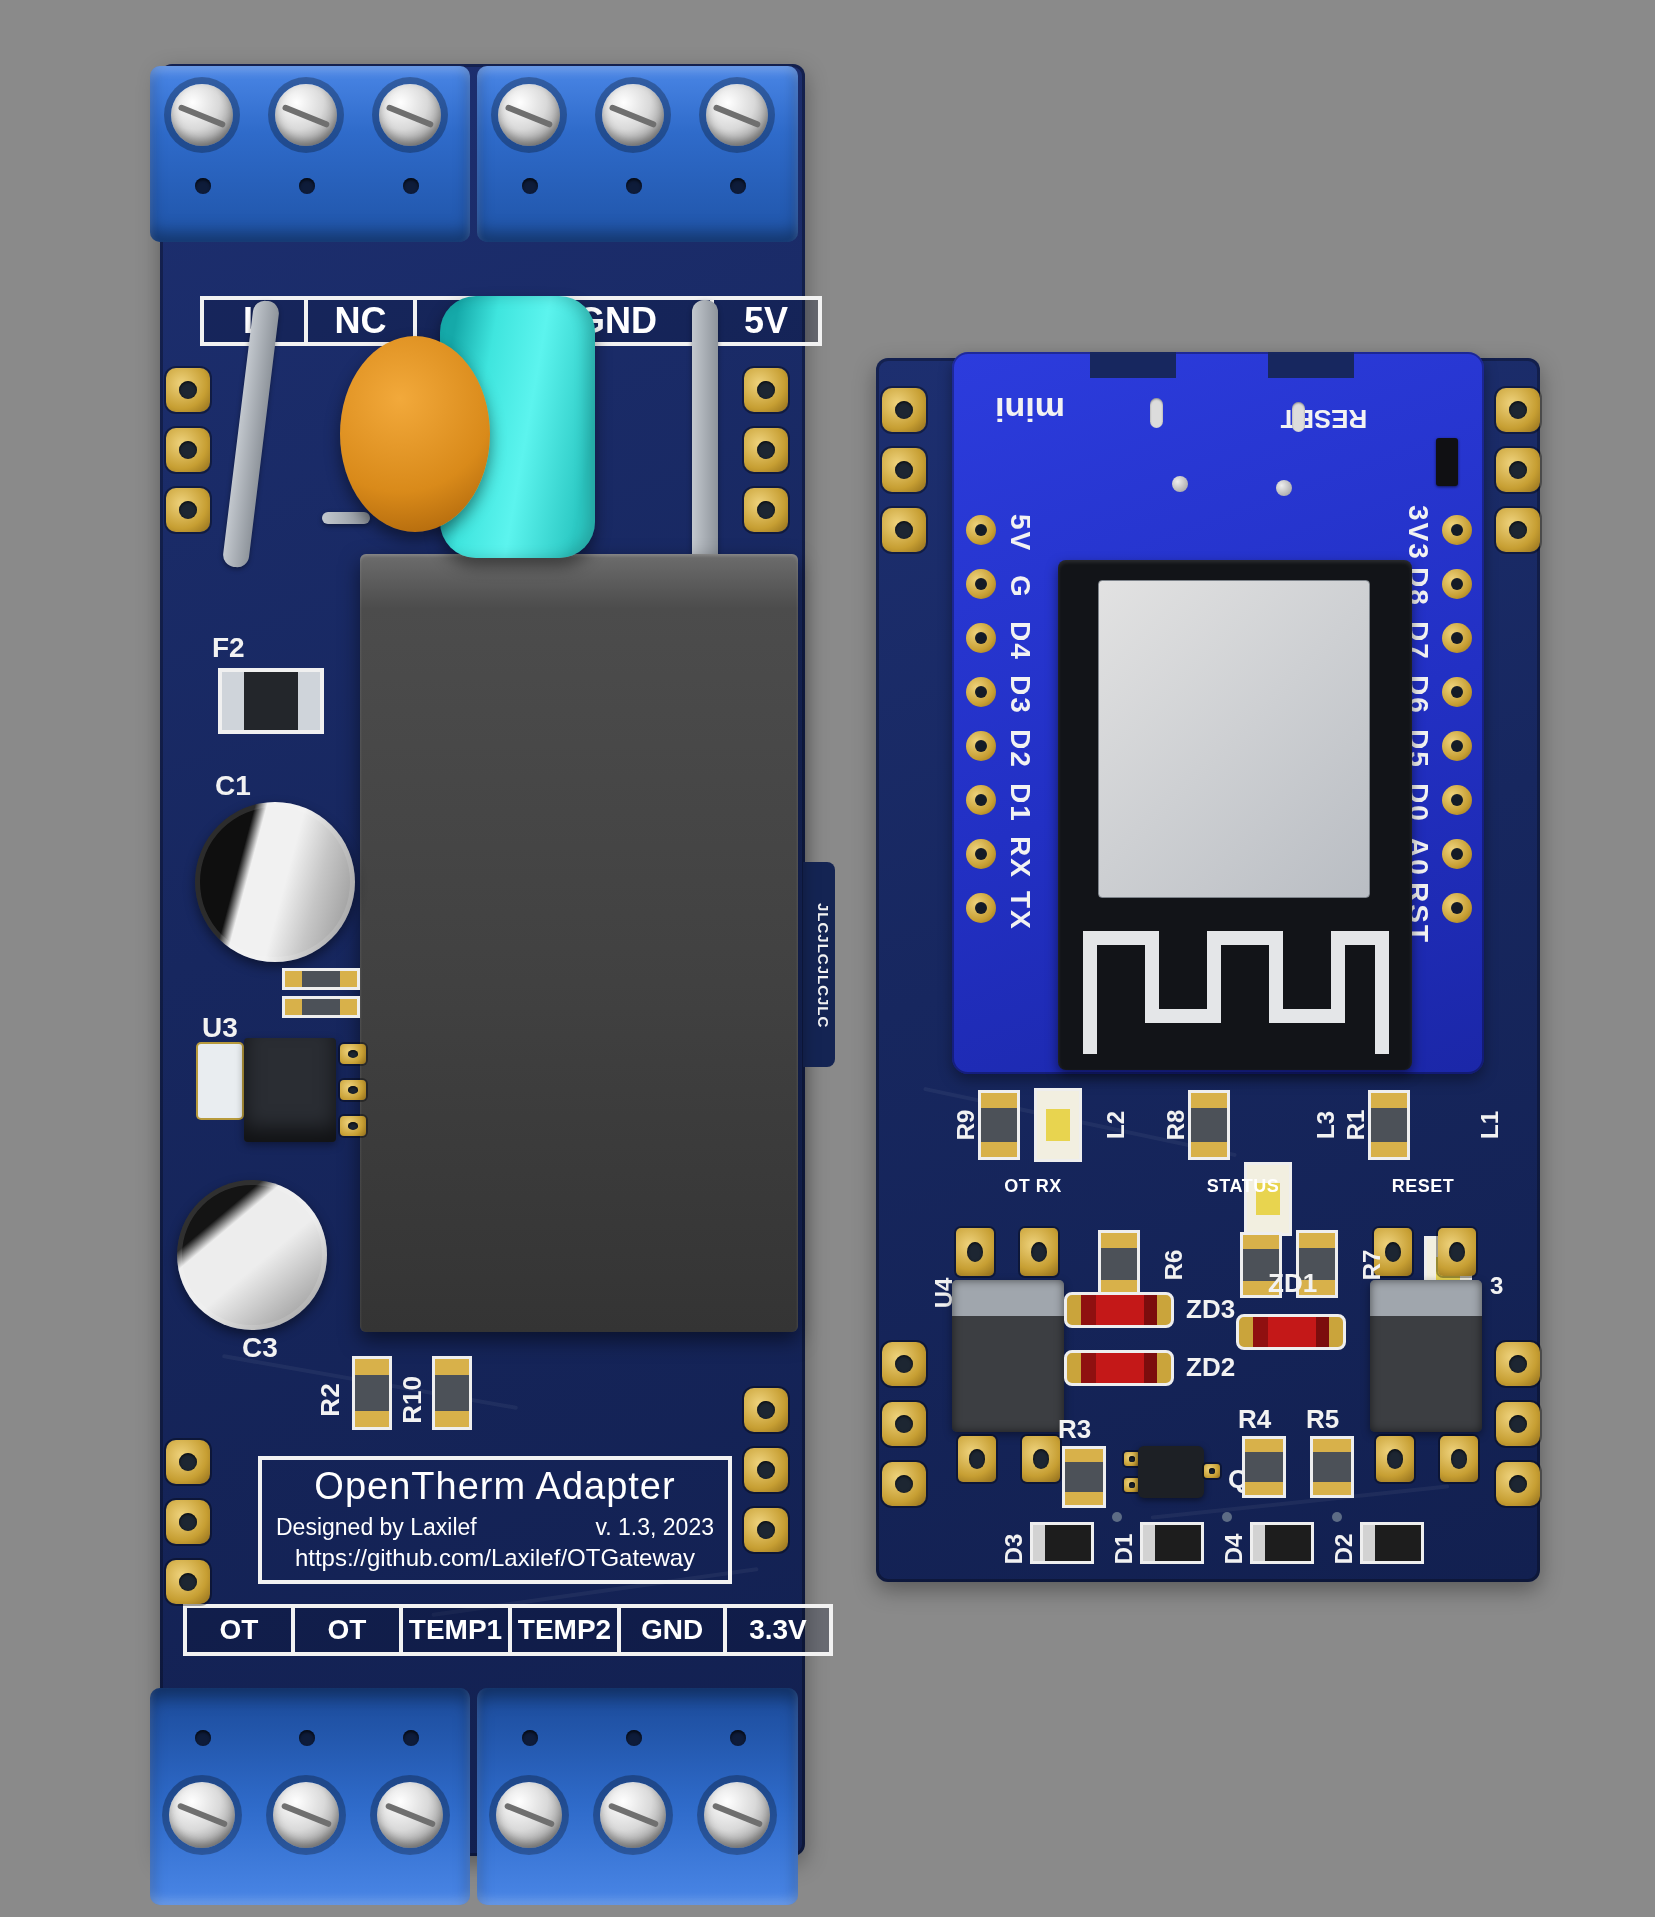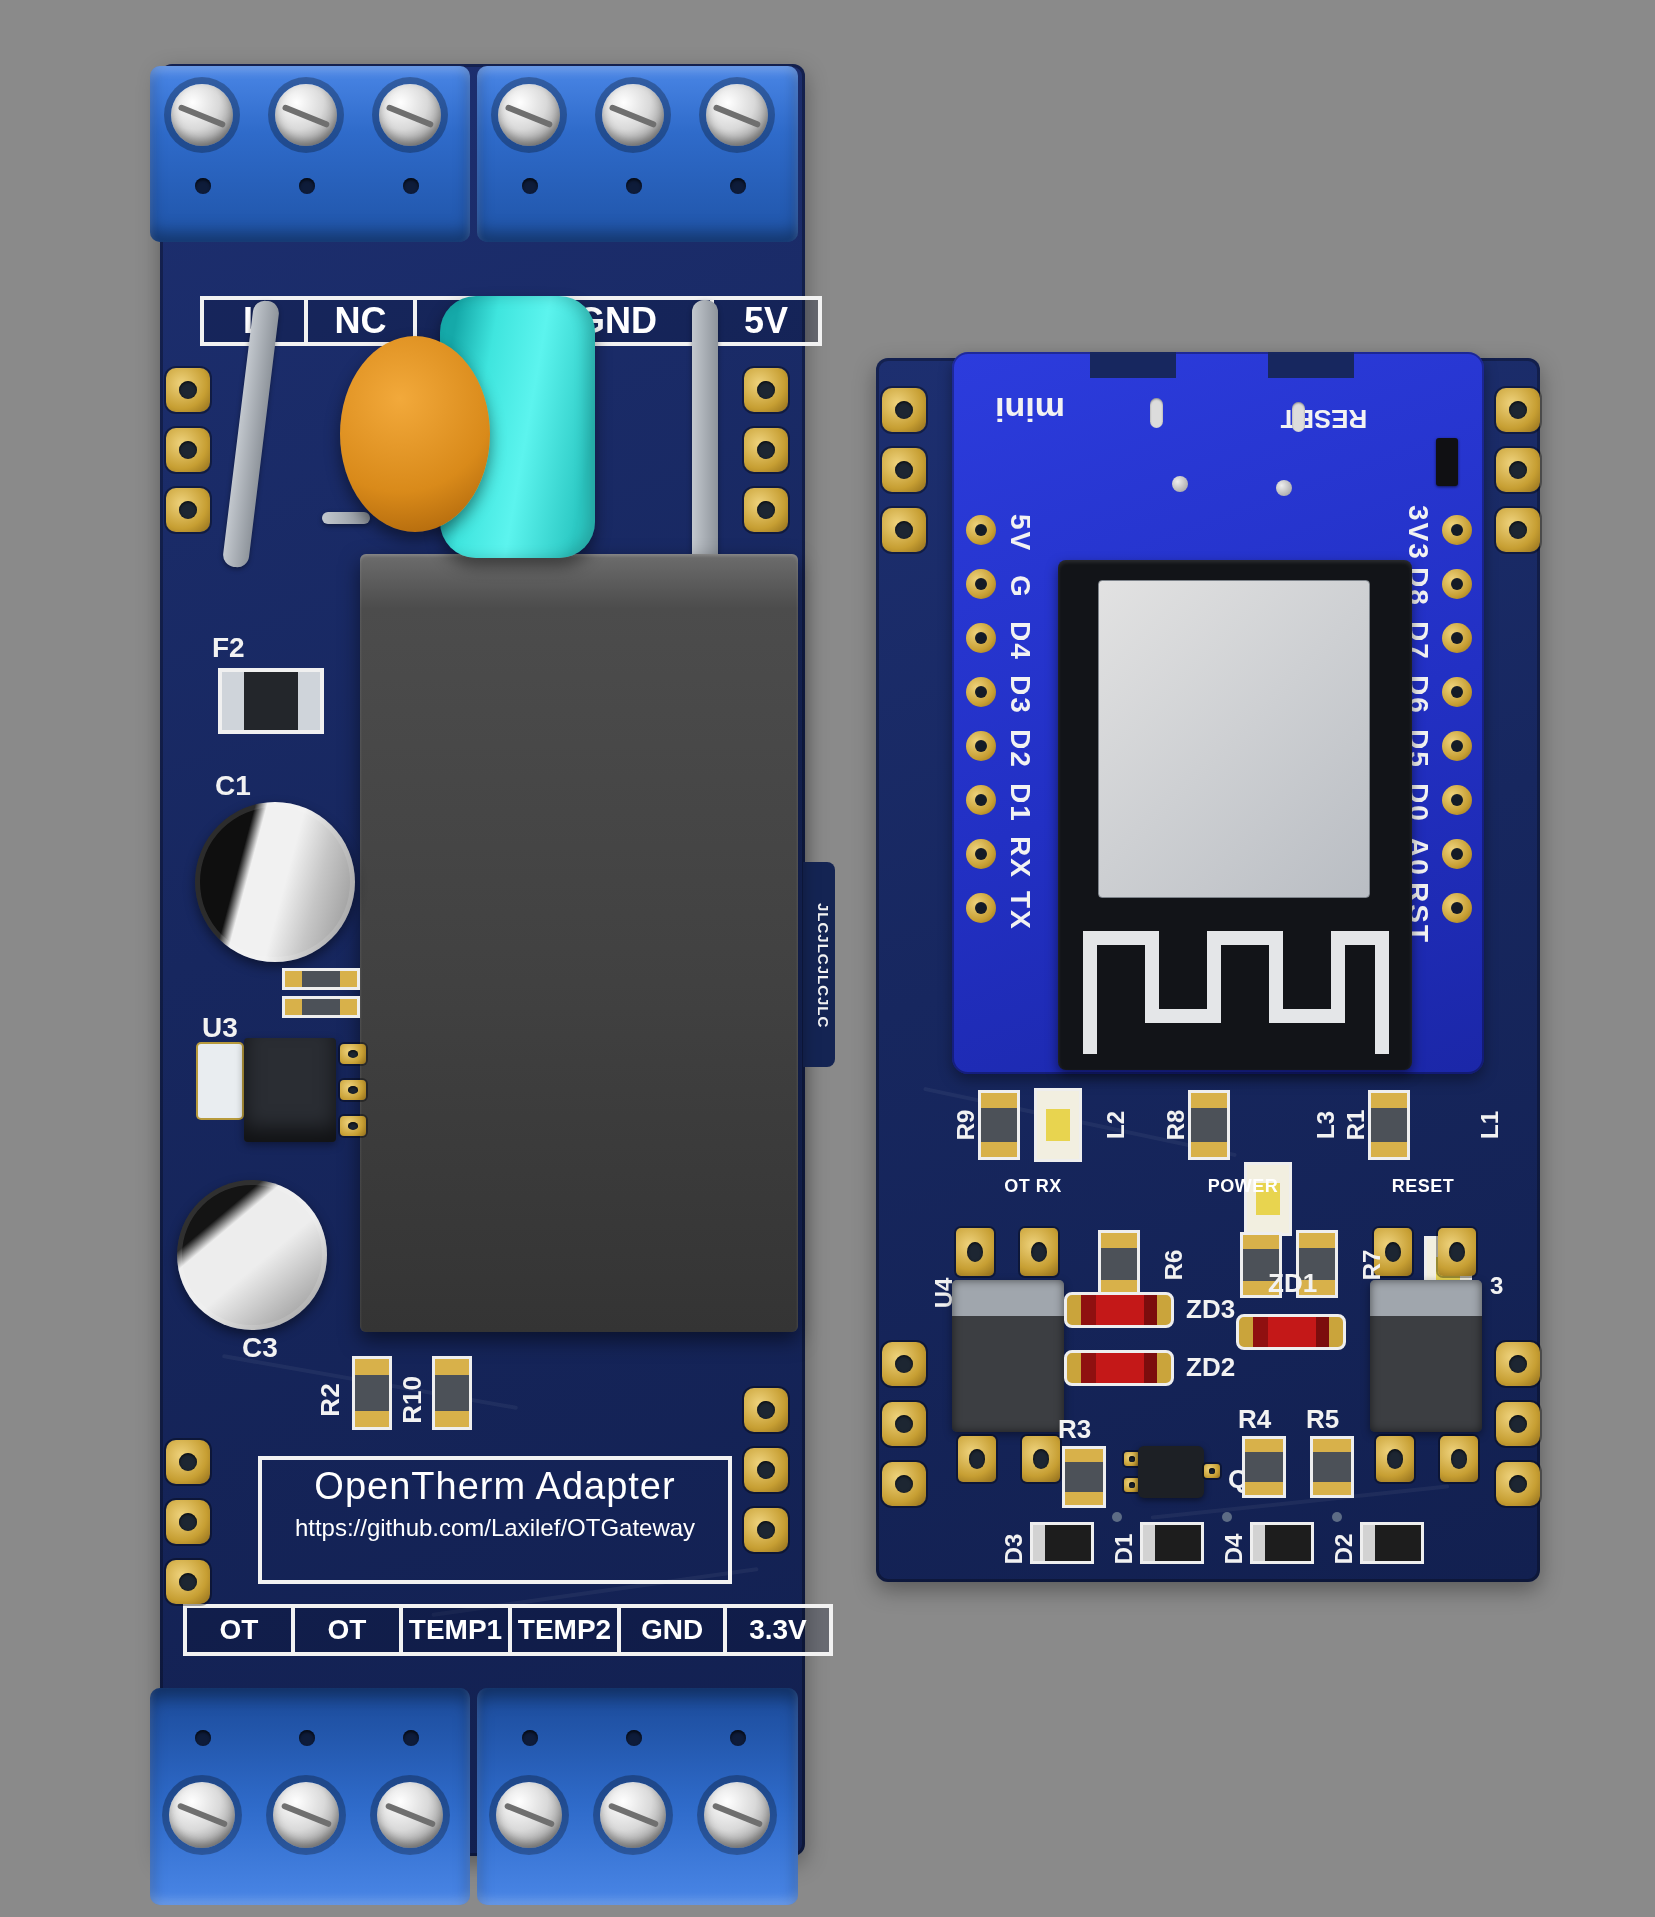--- a/index.html
+++ b/index.html
@@ -110,20 +110,24 @@
   <div class="abs ecap2" style="left:177px;top:1180px;width:150px;height:150px;"></div>
   <div class="abs ref" style="left:218px;top:1332px;font-size:28px;margin-left:24px;">C3</div>
 
   <div class="abs rotlabel" style="left:300px;top:1386px;width:60px;height:28px;font-size:26px;">R2</div>
   <div class="abs chipv" style="left:352px;top:1356px;width:40px;height:74px;"></div>
   <div class="abs rotlabel" style="left:382px;top:1386px;width:60px;height:28px;font-size:26px;">R10</div>
   <div class="abs chipv" style="left:432px;top:1356px;width:40px;height:74px;"></div>
 
   <div class="abs textbox" style="left:258px;top:1456px;width:474px;height:128px;">
     <div style="text-align:center;font-size:38px;line-height:52px;font-weight:400;letter-spacing:1px;">OpenTherm Adapter</div>
+    <div style="display:flex;justify-content:space-between;padding:0 14px;line-height:30px;">
+      <span style="font-size:23px;">Designed by Laxilef</span>
+      <span style="font-size:23px;">v. 1.3, 2023</span>
+    </div>
     <div style="text-align:center;font-size:24px;line-height:32px;">https://github.com/Laxilef/OTGateway</div>
   </div>
 
   <div class="abs cellrow" style="left:183px;top:1604px;height:52px;">
     <div class="cell" style="width:104px;font-size:28px;">OT</div>
     <div class="cell" style="width:104px;font-size:28px;">OT</div>
     <div class="cell" style="width:105px;font-size:28px;">TEMP1</div>
     <div class="cell" style="width:105px;font-size:28px;">TEMP2</div>
     <div class="cell" style="width:102px;font-size:28px;">GND</div>
     <div class="cell" style="width:102px;font-size:28px;">3.3V</div>
@@ -242,21 +246,21 @@
   <div class="abs rotlabel" style="left:938px;top:1112px;width:56px;height:26px;font-size:24px;">R9</div>
   <div class="abs chipv" style="left:978px;top:1090px;width:42px;height:70px;"></div>
   <div class="abs led" style="left:1034px;top:1088px;width:48px;height:74px;"></div>
   <div class="abs rotlabel" style="left:1088px;top:1112px;width:56px;height:26px;font-size:24px;">L2</div>
   <div class="abs caption" style="left:978px;top:1176px;width:110px;">OT RX</div>
 
   <div class="abs rotlabel" style="left:1148px;top:1112px;width:56px;height:26px;font-size:24px;">R8</div>
   <div class="abs chipv" style="left:1188px;top:1090px;width:42px;height:70px;"></div>
   <div class="abs led" style="left:1244px;top:1088px;width:48px;height:74px;"></div>
   <div class="abs rotlabel" style="left:1298px;top:1112px;width:56px;height:26px;font-size:24px;">L3</div>
-  <div class="abs caption" style="left:1188px;top:1176px;width:110px;">POWER</div>
+  <div class="abs caption" style="left:1188px;top:1176px;width:110px;">STATUS</div>
 
   <div class="abs rotlabel" style="left:1328px;top:1112px;width:56px;height:26px;font-size:24px;">R1</div>
   <div class="abs chipv" style="left:1368px;top:1090px;width:42px;height:70px;"></div>
   <div class="abs led" style="left:1424px;top:1088px;width:48px;height:74px;"></div>
   <div class="abs rotlabel" style="left:1462px;top:1112px;width:56px;height:26px;font-size:24px;">L1</div>
   <div class="abs caption" style="left:1368px;top:1176px;width:110px;">RESET</div>
 
   <div class="abs rotlabel" style="left:916px;top:1280px;width:56px;height:26px;font-size:24px;">U4</div>
   <i class="abs goldpad" style="left:956px;top:1228px;width:38px;height:48px;border-radius:5px;"></i>
   <i class="abs goldpad" style="left:1020px;top:1228px;width:38px;height:48px;border-radius:5px;"></i>

